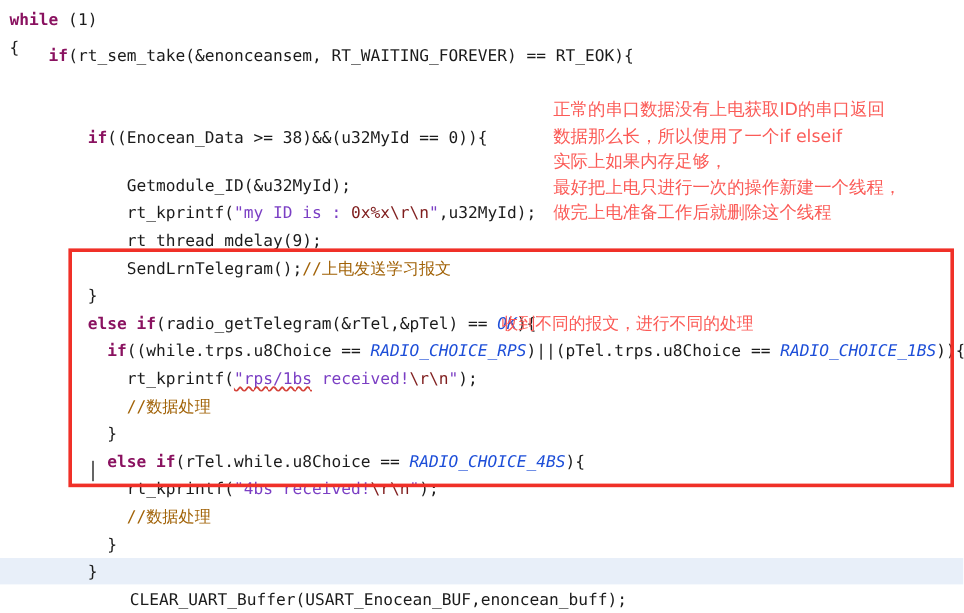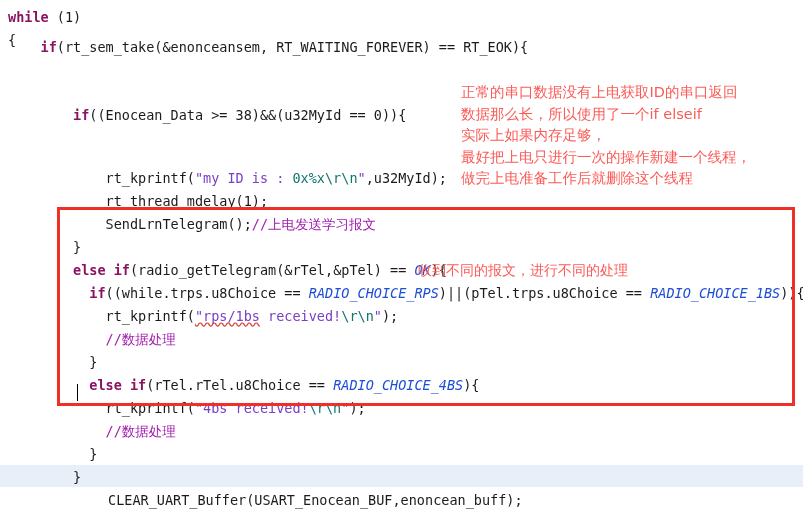--- a/index.html
+++ b/index.html
@@ -42,22 +42,22 @@
     left: 0;
     width: 803px;
     height: 22px;
     background: #e8eff9;
   }
 
   
   .kw   { color: #8a1260; font-weight: bold; }      
   .plain{ color: #1b1b1b; }
   .str  { color: #7b3fc4; }                          
-  .esc  { color: #0f766e; }                          
-  .cmt  { color: #a21caf; }                          
+  .esc  { color: #7f1d1d; }                          
+  .cmt  { color: #a16207; }                          
   .macro{ color: #1d4ed8; font-style: italic; }
 
   
   .squig {
     text-decoration: underline wavy #d4433a;
     text-decoration-skip-ink: none;
   }
 
   
   #redbox {
@@ -97,30 +97,31 @@
 <body>
 
 <div id="screen">
 
   <div id="code">
       <div class="line" style="top: 6px;"><span class="txt"><span class="kw">while</span><span class="plain"> (1)</span></span></div>
       <div class="line" style="top: 29px;"><span class="txt"><span class="plain">{</span></span></div>
       <div class="line" style="top: 36px;"><span class="txt"><span class="plain">    </span><span class="kw">if</span><span class="plain">(rt_sem_take(&amp;enonceansem, RT_WAITING_FOREVER) == RT_EOK){</span></span></div>
       <div class="line" style="top: 75px;"><span class="txt"><span class="plain"></span></span></div>
       <div class="line" style="top: 104px;"><span class="txt"><span class="plain">        </span><span class="kw">if</span><span class="plain">((Enocean_Data &gt;= 38)&amp;&amp;(u32MyId == 0)){</span></span></div>
+      <div class="line" style="top: 144px;"><span class="txt"><span class="plain">            Getmodule_ID(&amp;u32MyId);</span></span></div>
       <div class="line" style="top: 167px;"><span class="txt"><span class="plain">            rt_kprintf(</span><span class="str">"my ID is : </span><span class="esc">0x%x\r\n</span><span class="str">"</span><span class="plain">,u32MyId);</span></span></div>
-      <div class="line" style="top: 190px;"><span class="txt"><span class="plain">            rt_thread_mdelay(1);</span></span></div>
+      <div class="line" style="top: 190px;"><span class="txt"><span class="plain">            rt_thread_mdelay(9);</span></span></div>
       <div class="line" style="top: 213px;"><span class="txt"><span class="plain">            SendLrnTelegram();</span><span class="cmt">//上电发送学习报文</span></span></div>
       <div class="line" style="top: 236px;"><span class="txt"><span class="plain">        }</span></span></div>
       <div class="line" style="top: 259px;"><span class="txt"><span class="plain">        </span><span class="kw">else if</span><span class="plain">(radio_getTelegram(&amp;rTel,&amp;pTel) == </span><span class="macro">OK</span><span class="plain">){</span></span></div>
       <div class="line" style="top: 282px;"><span class="txt"><span class="plain">          </span><span class="kw">if</span><span class="plain">((while.trps.u8Choice == </span><span class="macro">RADIO_CHOICE_RPS</span><span class="plain">)||(pTel.trps.u8Choice == </span><span class="macro">RADIO_CHOICE_1BS</span><span class="plain">)){</span></span></div>
       <div class="line" style="top: 305px;"><span class="txt"><span class="plain">            rt_kprintf(</span><span class="str squig">"rps/1bs</span><span class="str"> received!</span><span class="esc">\r\n</span><span class="str">"</span><span class="plain">);</span></span></div>
       <div class="line" style="top: 328px;"><span class="txt"><span class="plain">            </span><span class="cmt">//数据处理</span></span></div>
       <div class="line" style="top: 351px;"><span class="txt"><span class="plain">          }</span></span></div>
-      <div class="line" style="top: 374px;"><span class="txt"><span class="plain">          </span><span class="kw">else if</span><span class="plain">(rTel.rTel.u8Choice == </span><span class="macro">RADIO_CHOICE_4BS</span><span class="plain">){</span></span></div>
+      <div class="line" style="top: 374px;"><span class="txt"><span class="plain">          </span><span class="kw">else if</span><span class="plain">(rTel.while.u8Choice == </span><span class="macro">RADIO_CHOICE_4BS</span><span class="plain">){</span></span></div>
       <div class="line" style="top: 397px;"><span class="txt"><span class="plain">            rt_kprintf(</span><span class="str">"4bs received!</span><span class="esc">\r\n</span><span class="str">"</span><span class="plain">);</span></span></div>
       <div class="line" style="top: 420px;"><span class="txt"><span class="plain">            </span><span class="cmt">//数据处理</span></span></div>
       <div class="line" style="top: 443px;"><span class="txt"><span class="plain">          }</span></span></div>
       <div class="cur-hl" style="top: 465px;"></div>
       <div class="line" style="top: 466px;"><span class="txt"><span class="plain">        }</span></span></div>
       <div class="line" style="top: 489px; padding-left: 35px;"><span class="txt"><span class="plain">        CLEAR_UART_Buffer(USART_Enocean_BUF,enoncean_buff);</span></span></div>
     </div>
 
   <div id="redbox"></div>
 

